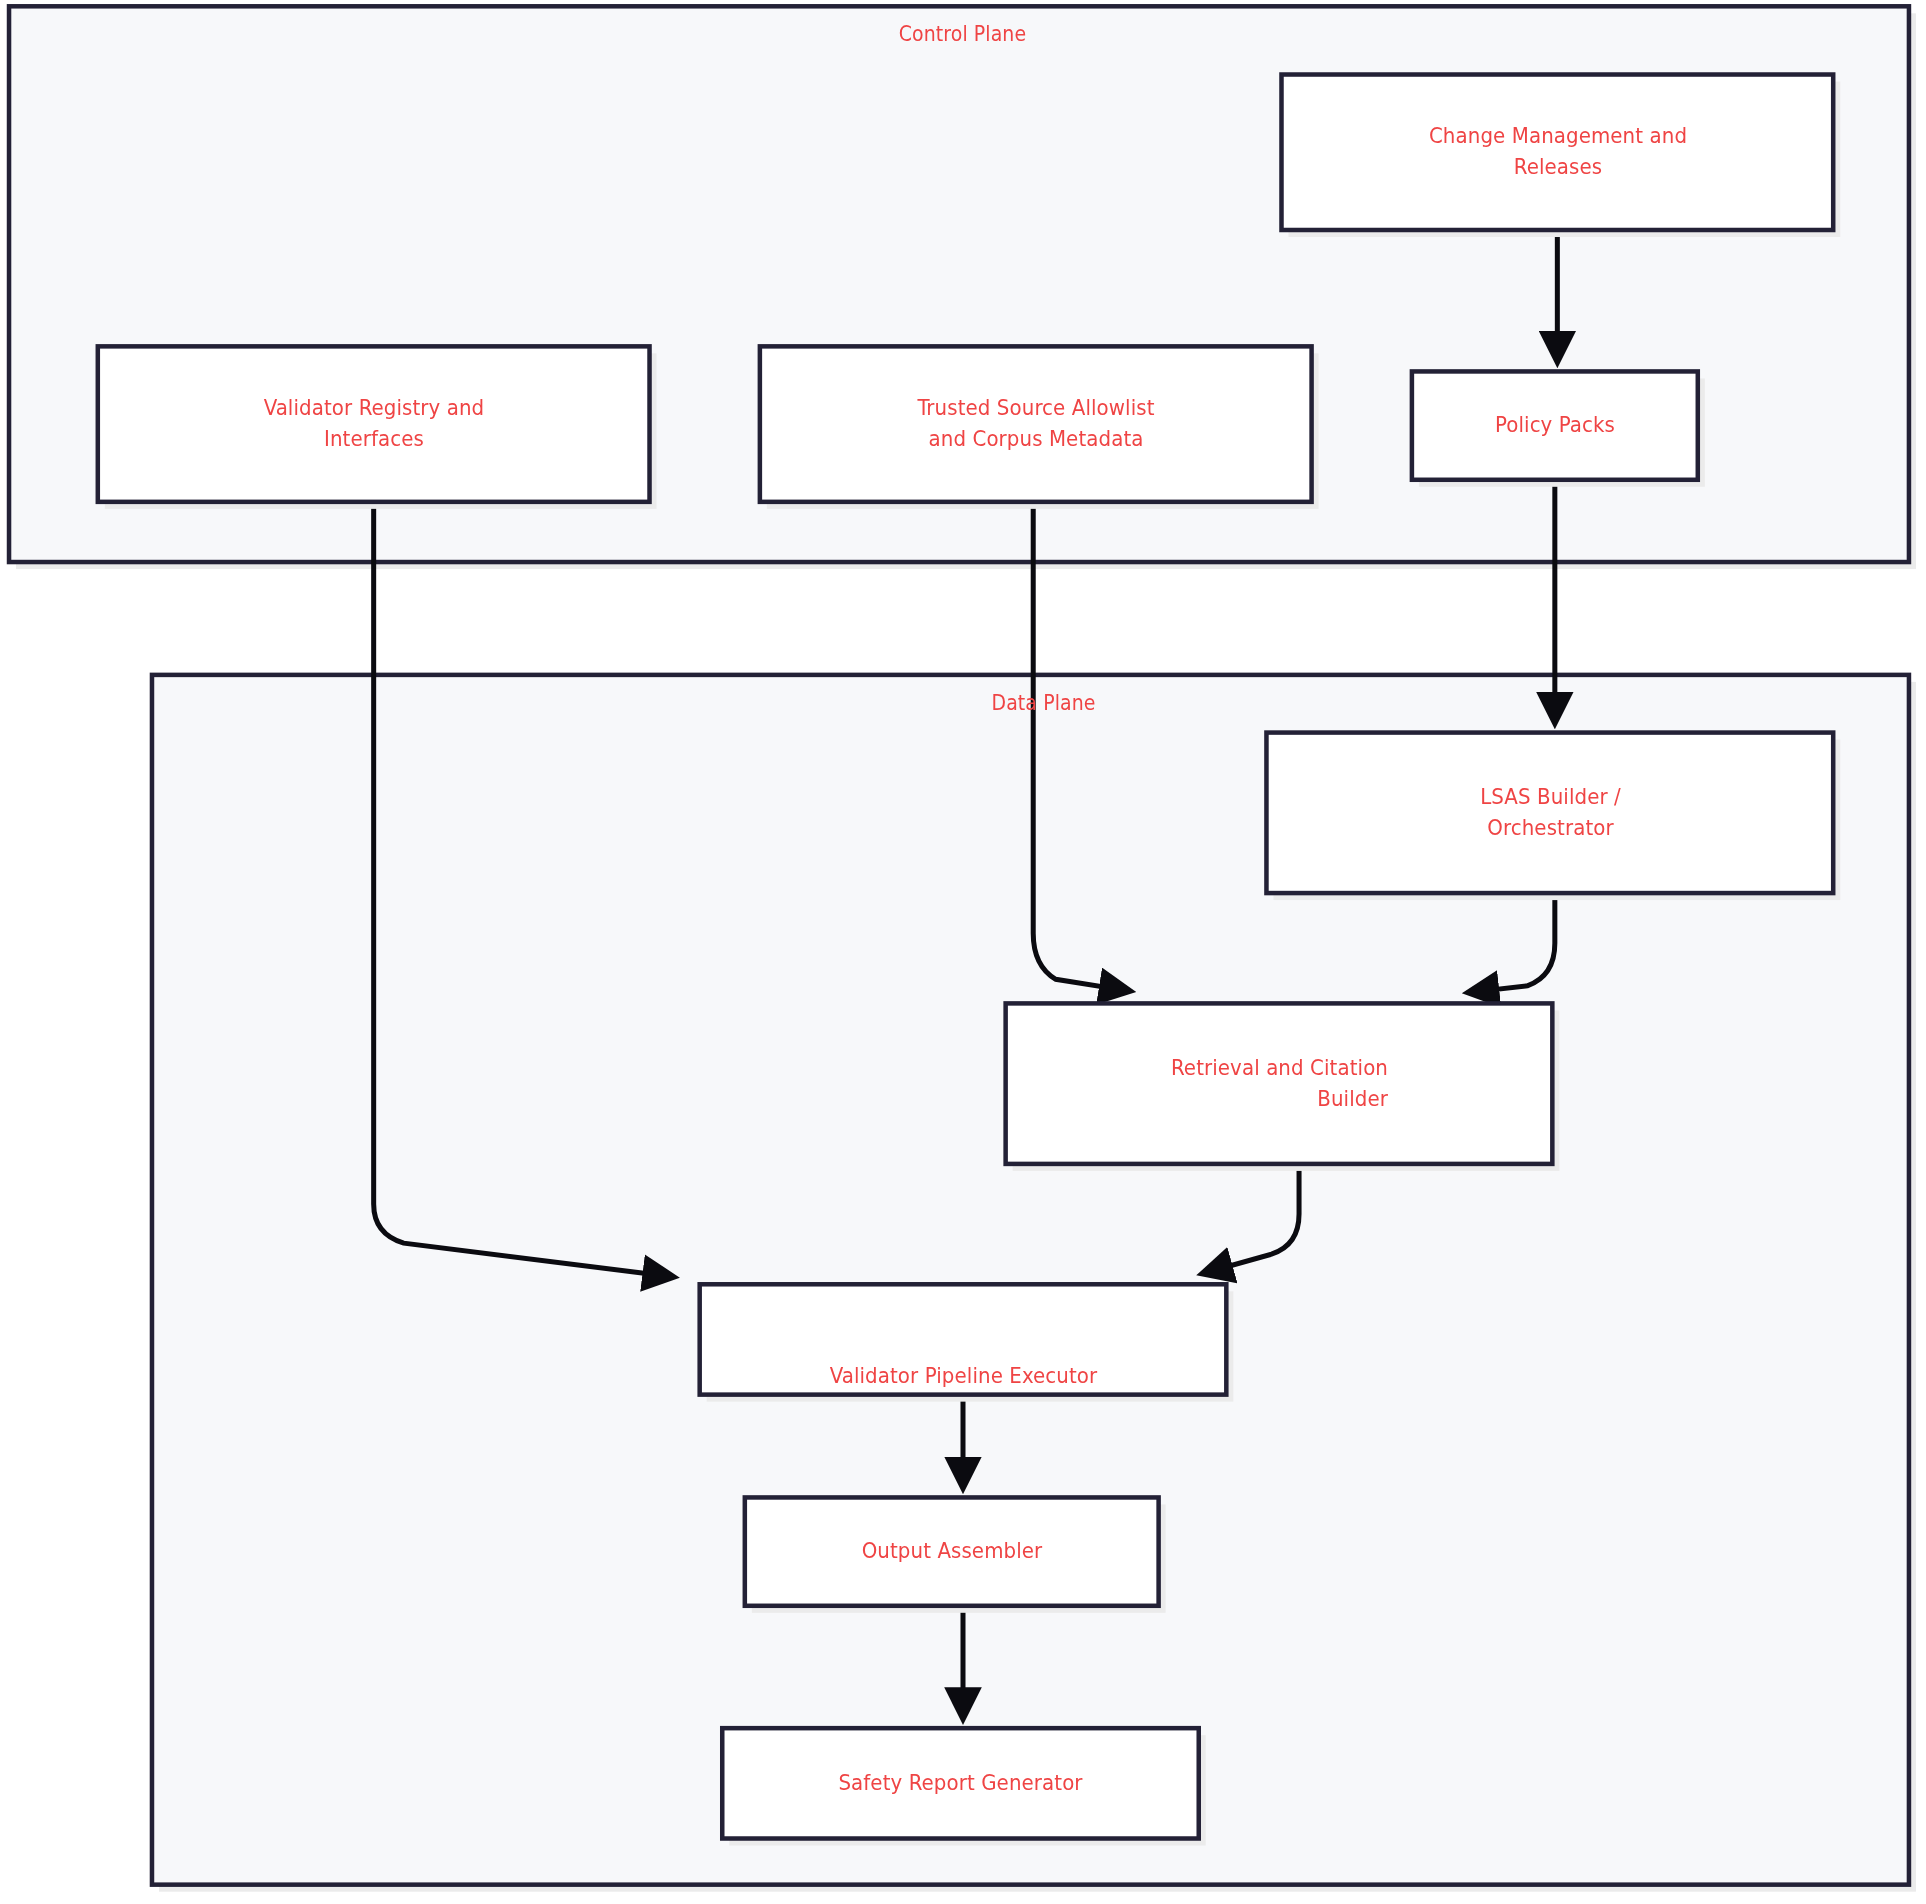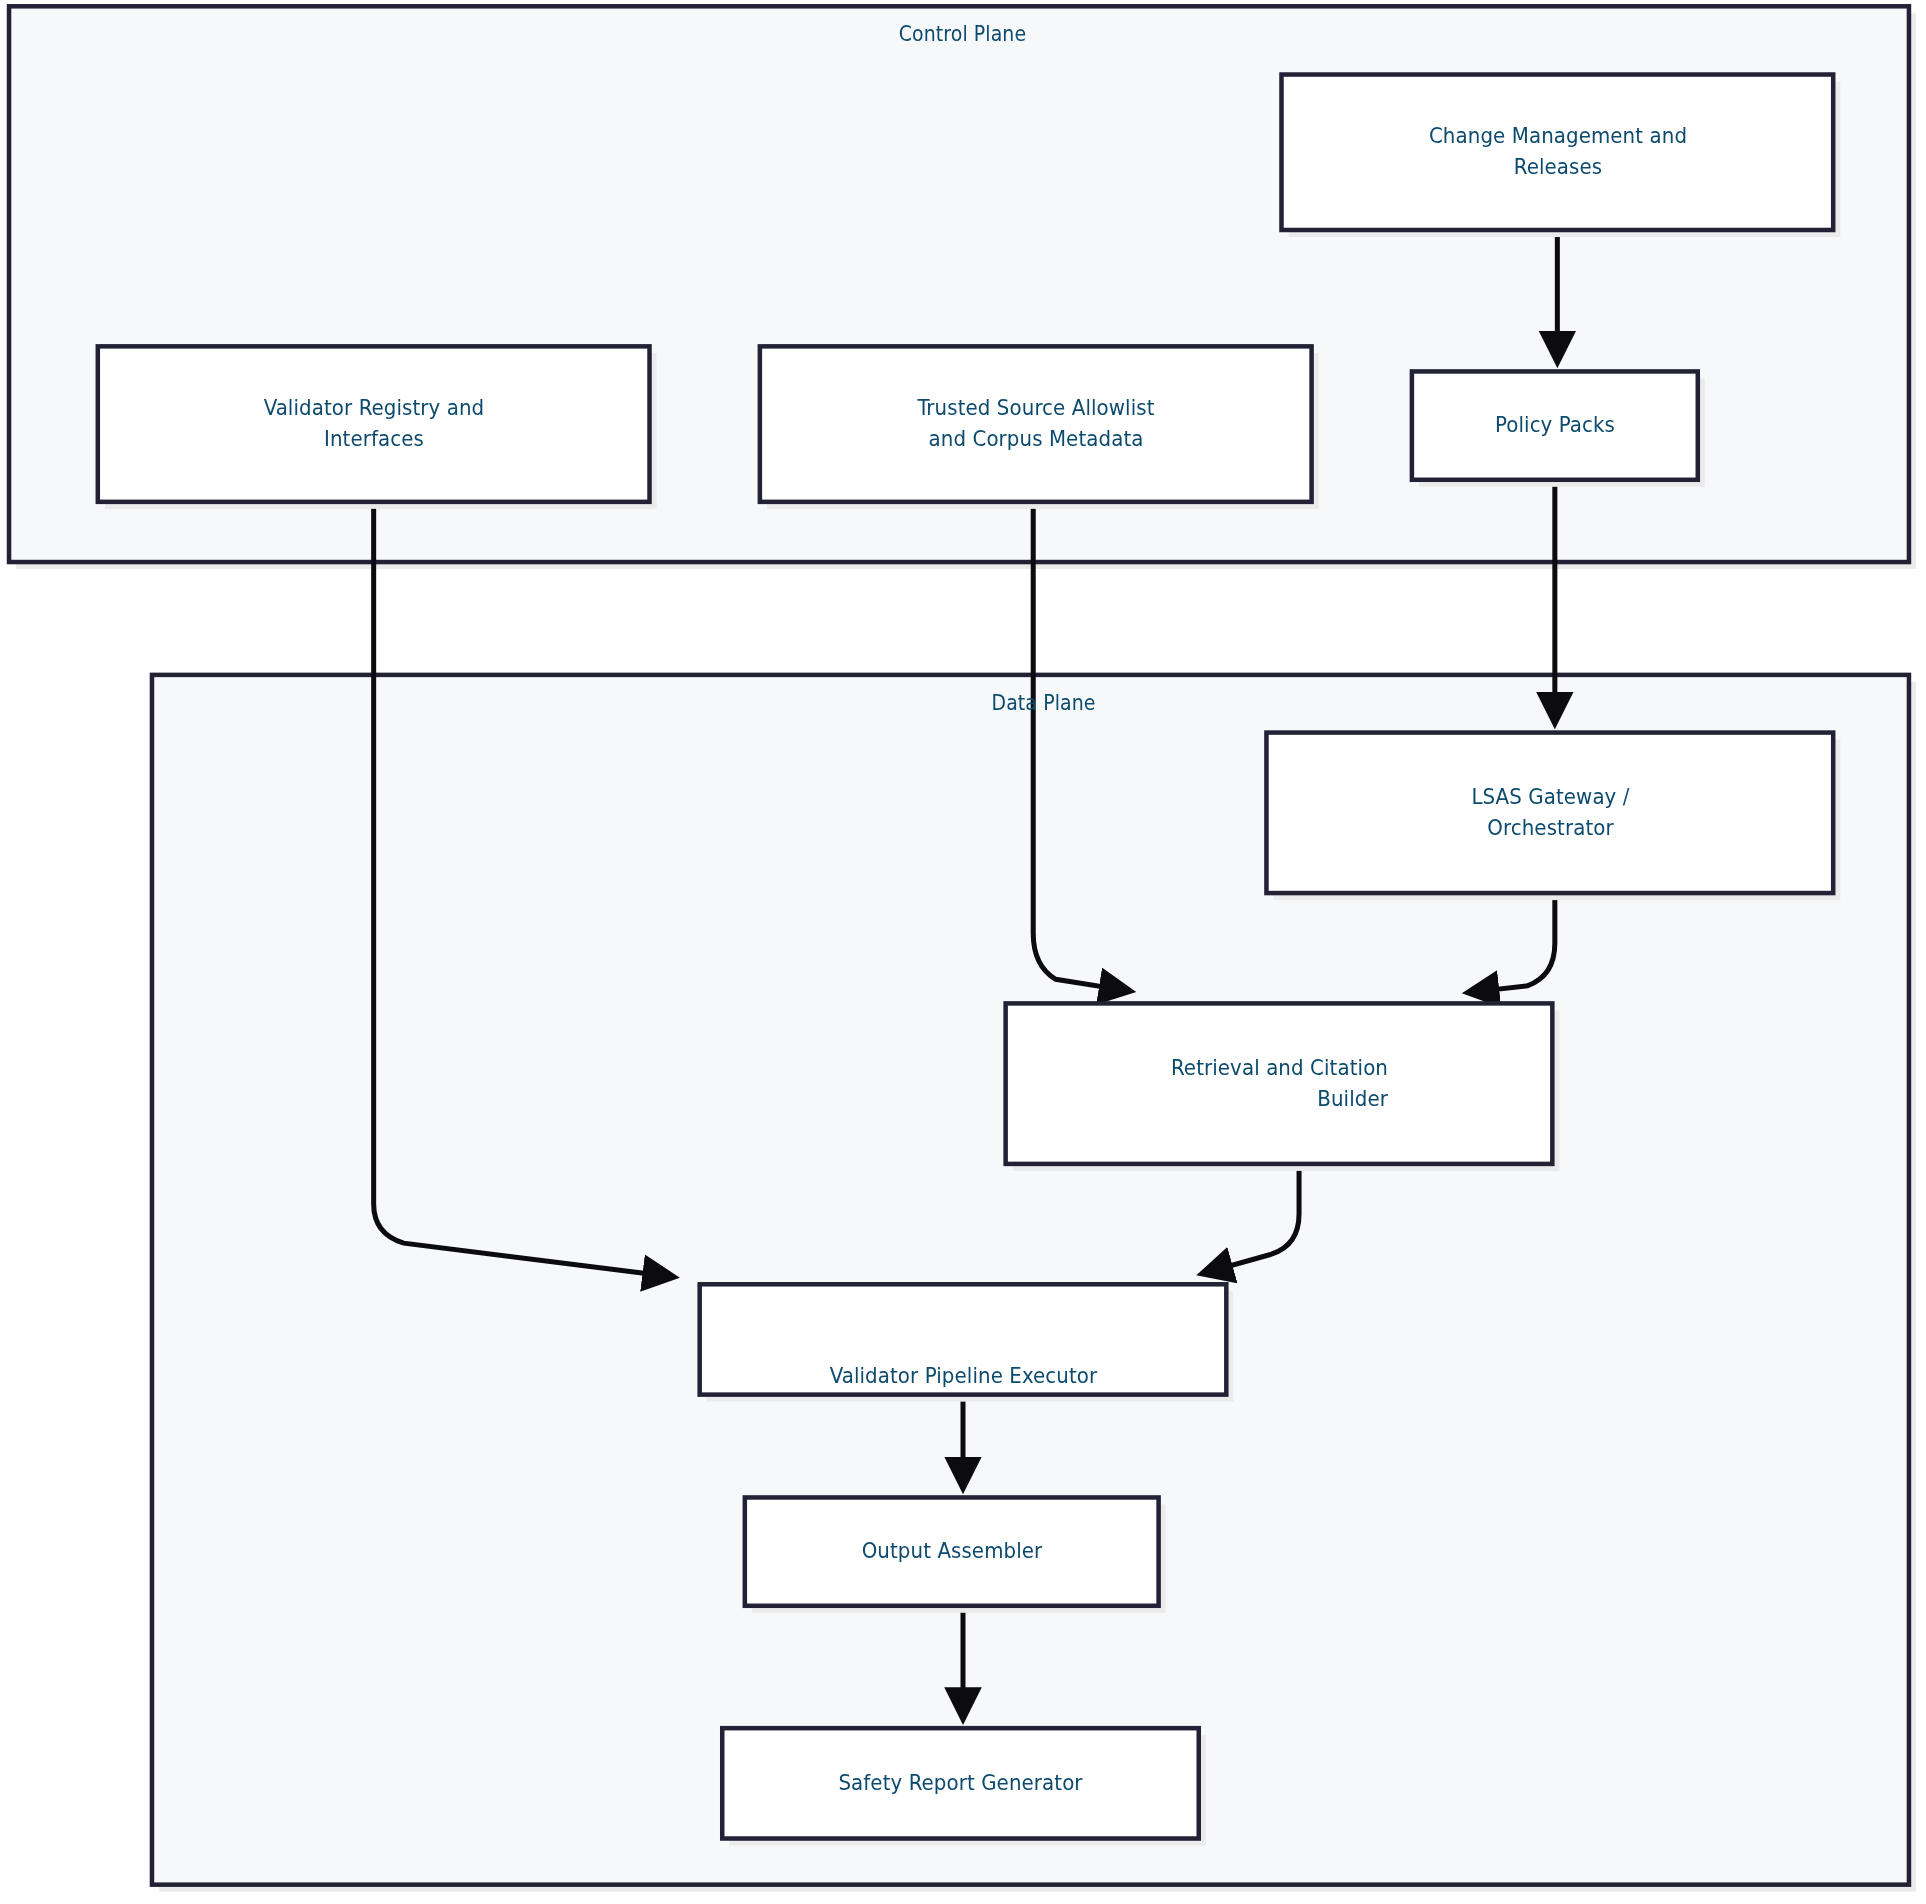--- a/index.html
+++ b/index.html
@@ -22,21 +22,21 @@
     width: 1926px;
     height: 1905px;
   }
   .cluster-label,
   .node-label {
     position: absolute;
     display: flex;
     align-items: center;
     justify-content: center;
     text-align: center;
-    color: #0c4a6e;
+    color: #ef4444;
     pointer-events: none;
     white-space: pre-line;
     line-height: 1.38;
   }
   .cluster-label {
     font-size: 21px;
     letter-spacing: 0.1px;
   }
   .node-label {
     font-size: 22px;
@@ -102,21 +102,21 @@
       <div class="cluster-label" style="left: 823px; top: 689px; width: 441px; height: 29px;">Data Plane</div>
     </div>
   <div id="node-labels">
       <div class="node-label" style="left: 1282px; top: 74px; width: 552px; height: 155px;">Change Management and
 Releases</div>
       <div class="node-label" style="left: 1412px; top: 371px; width: 286px; height: 108px;">Policy Packs</div>
       <div class="node-label" style="left: 98px; top: 346px; width: 552px; height: 155px;">Validator Registry and
 Interfaces</div>
       <div class="node-label" style="left: 760px; top: 346px; width: 552px; height: 155px;">Trusted Source Allowlist
 and Corpus Metadata</div>
-      <div class="node-label" style="left: 1267px; top: 732px; width: 567px; height: 161px;">LSAS Gateway /
+      <div class="node-label" style="left: 1267px; top: 732px; width: 567px; height: 161px;">LSAS Builder /
 Orchestrator</div>
       <div class="node-label" style="left: 1006px; top: 1003px; width: 547px; height: 161px; text-align: right;">Retrieval and Citation
 Builder</div>
       <div class="node-label" style="left: 700px; top: 1321px; width: 527px; height: 110px;">Validator Pipeline Executor</div>
       <div class="node-label" style="left: 745px; top: 1497px; width: 414px; height: 108px; text-align: center;">Output Assembler</div>
       <div class="node-label" style="left: 722px; top: 1728px; width: 477px; height: 110px;">Safety Report Generator</div>
     </div>
 
 </div>
 

